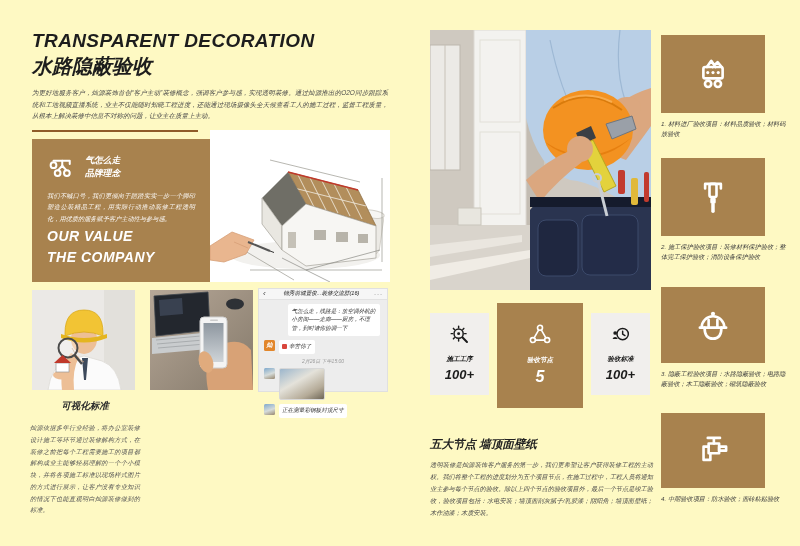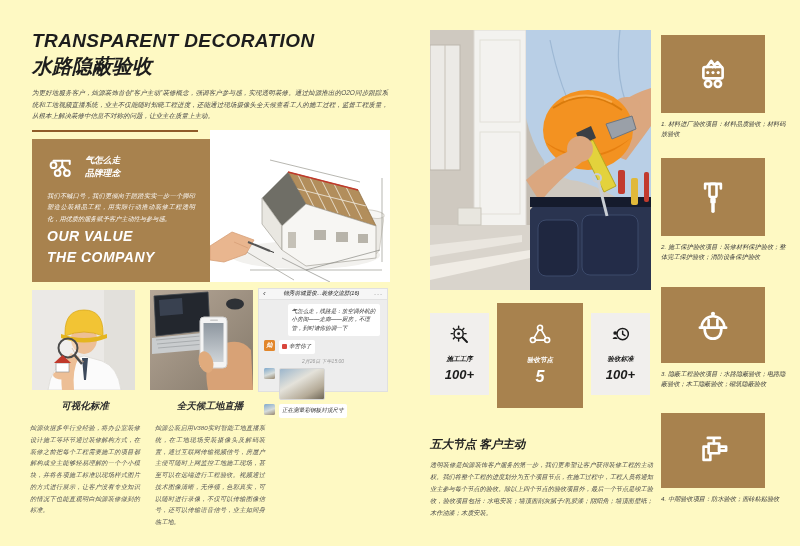--- a/index.html
+++ b/index.html
@@ -204,24 +204,20 @@
       <div class="msg-row">
         <span class="avatar avatar-photo"></span>
         <span class="bubble">正在测量彩钢板封顶尺寸</span>
       </div>
     </div>
   </div>
 
   <div class="col col-1">
     <h3>可视化标准</h3>
     <p>灿源依据多年行业经验，将办公室装修设计施工等环节通过装修解构方式，在装修之前把每个工程需要施工的项目都解构成业主能够轻易理解的一个个小模块，并将各项施工标准以现场样式图片的方式进行展示，让客户没有专业知识的情况下也能直观明白灿源装修做到的标准。</p>
-  </div>
-  <div class="col col-2">
-    <h3>全天候工地直播</h3>
-    <p>灿源公装启用V380实时智能工地直播系统，在工地现场安装摄像头及解码装置，通过互联网传输视频信号，房屋户主便可随时上网监控工地施工现场，甚至可以在远端进行工程验收。视频通过技术图像清晰，无停顿，色彩真实，可以随时进行录像，不仅可以传输图像信号，还可以传输语音信号，业主如同身临工地。</p>
   </div>
 
   <div class="main-photo">
     <svg width="221" height="260" viewBox="0 0 221 260">
       <rect width="221" height="260" fill="#cfc9c0"></rect>
       <rect x="0" y="15" width="30" height="125" fill="#eceae6" stroke="#bdb7ad" stroke-width="1"></rect>
       <line x1="15" y1="15" x2="15" y2="140" stroke="#c8c2b8" stroke-width="1"></line>
       <rect x="96" y="0" width="18" height="200" fill="#c3bcb2"></rect>
       <rect x="44" y="0" width="52" height="196" fill="#f3f2ef" stroke="#ddd9d3"></rect>
       <rect x="50" y="10" width="40" height="82" fill="none" stroke="#e2dfd8"></rect>
@@ -281,21 +277,21 @@
     <svg viewBox="0 0 24 24" fill="none" stroke="#1a1a1a" stroke-width="1.6" stroke-linecap="round">
       <circle cx="13.8" cy="11" r="6.2"></circle>
       <path d="M13.8 7.8 V11 L16.3 12.6"></path>
       <circle cx="5.6" cy="9.8" r="2" fill="#1a1a1a" stroke="none"></circle>
       <path d="M2.8 16.4 a2.9 2.9 0 0 1 5.6 0 Z" fill="#1a1a1a" stroke="none"></path>
     </svg>
     <div class="stat-label">验收标准</div>
     <div class="stat-value">100+</div>
   </div>
 
-  <div class="five-title">五大节点  客户主动</div>
+  <div class="five-title">五大节点  墙顶面壁纸</div>
   <div class="five-body">透明装修是灿源装饰客户服务的第一步，我们更希望让客户获得装修工程的主动权。我们将整个工程的进度划分为五个项目节点，在施工过程中，工程人员将通知业主参与每个节点的验收。除以上四个节点的验收项目外，最后一个节点是竣工验收，验收项目包括：水电安装；墙顶面刮灰腻子/乳胶漆；阴阳角；墙顶面壁纸；木作油漆；木质安装。</div>
 
   <div class="side-box sb-1">
     <svg viewBox="0 0 24 24" fill="none" stroke="#ffffff" stroke-width="1.5" stroke-linecap="round" stroke-linejoin="round">
       <path d="M8.5 8 L11 4.5 L13.5 8 M11.8 8 L14.6 5.2 L17 8"></path>
       <rect x="6.5" y="8" width="11" height="6.5" rx="1"></rect>
       <circle cx="9" cy="11.2" r="0.9" fill="#ffffff" stroke="none"></circle>
       <circle cx="12" cy="11.2" r="0.9" fill="#ffffff" stroke="none"></circle>
       <circle cx="15" cy="11.2" r="0.9" fill="#ffffff" stroke="none"></circle>
       <circle cx="9.2" cy="17.6" r="1.8"></circle>

